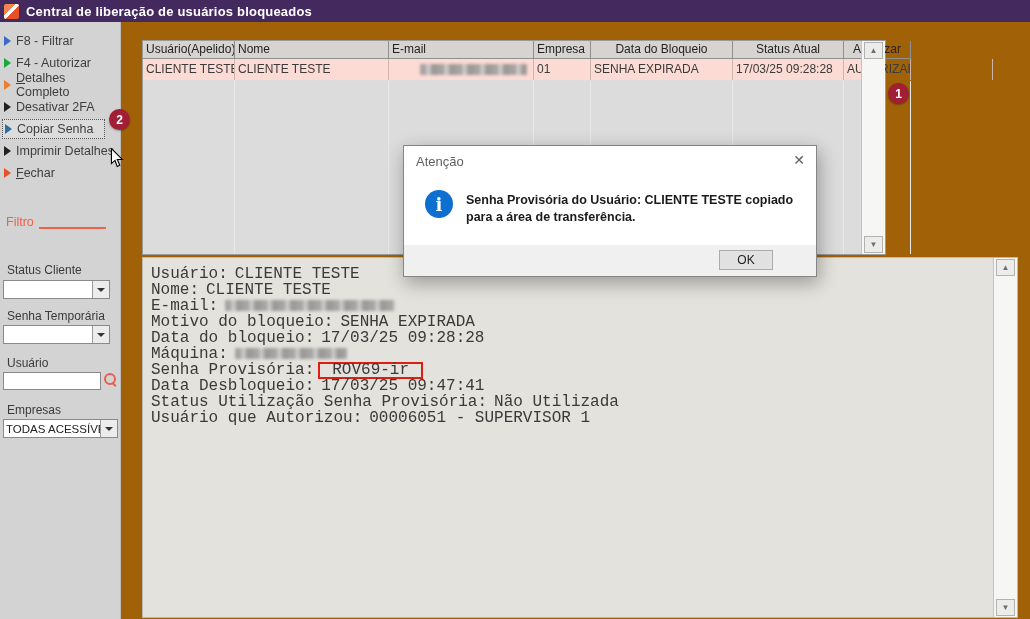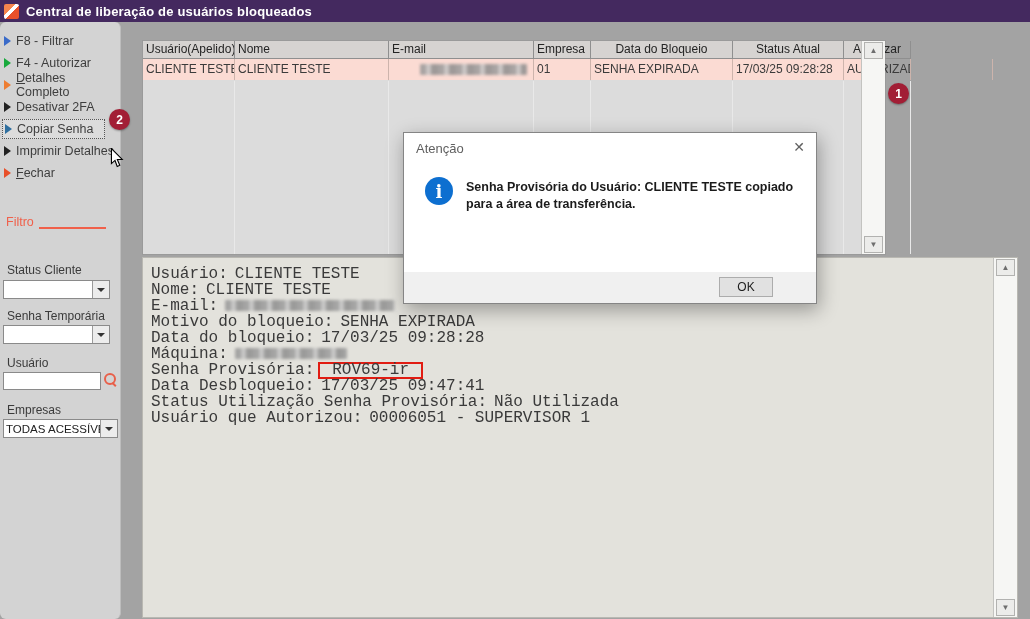--- a/index.html
+++ b/index.html
@@ -1,30 +1,30 @@
 <!DOCTYPE html>
 <html><head>
 <meta charset="utf-8">
 <style>
   * { margin:0; padding:0; box-sizing:border-box; }
   html,body { width:1030px; height:619px; }
   body { font-family:"Liberation Sans", sans-serif; background:#dedede; position:relative; overflow:hidden; }
 
-  .window { position:absolute; left:0; top:0; width:1030px; height:619px; background:#a3a3a3; }
+  .window { position:absolute; left:0; top:0; width:1030px; height:619px; background:#a16207; }
 
   
   .titlebar { position:absolute; left:0; top:0; width:1030px; height:22px; background:#44295f;
               display:flex; align-items:center; padding-left:4px; }
   .app-icon { width:15px; height:15px; border-radius:2px; margin-right:7px;
               background:linear-gradient(135deg,#f5854e 40%,#ffffff 40%,#ffffff 56%,#e8502a 56%); }
   .win-title { color:#ffffff; font-size:13px; font-weight:bold; letter-spacing:.2px; }
 
   
   .sidebar { position:absolute; left:0; top:22px; width:121px; height:597px; background:#d3d3d3;
-             border-right:1px solid #bdbdbd;border-radius:6px; }
+             border-right:1px solid #bdbdbd; }
   .menu { position:absolute; left:2px; top:9px; right:2px; }
   .menu-item { height:20px; margin-bottom:2px; display:flex; align-items:center; gap:5px;
                padding-left:2px; font-size:12.5px; color:#3e3e3e; cursor:default; }
   .menu-item .tri { width:0; height:0; border-top:5px solid transparent; border-bottom:5px solid transparent;
                     border-left:7px solid #222; flex:0 0 auto; }
   .menu-item.focused { border:1px dotted #555; background:#dcdcdc; width:103px; }
   .u { text-decoration:underline; }
 
   .filtro-head { position:absolute; left:6px; top:193px; width:100px; display:flex; align-items:flex-end;
                  font-size:12.5px; font-weight:normal; color:#f0604a; }
@@ -71,21 +71,21 @@
   .details-text { position:absolute; left:8px; top:8px; right:30px; font-family:"Liberation Mono", monospace;
                   font-size:16px; line-height:16px; color:#3a3a3a; }
   .dline { height:16px; white-space:nowrap; }
   .dline .val { margin-left:7px; }
   .redacted { display:inline-block; height:11px; vertical-align:middle; margin-left:7px; border-radius:1px;
               background:repeating-linear-gradient(90deg,#9a9a9a 0 6px,#c2c2c2 6px 11px,#8f8f8f 11px 18px);
               filter:blur(1.6px); opacity:.85; }
   .hlbox { display:inline-block; border:2px solid #e11c12; padding:0 12px; margin-left:4px; line-height:13px; height:17px; }
 
   
-  .dialog { position:absolute; left:403px; top:132px; width:414px; height:172px; background:#ffffff;
+  .dialog { position:absolute; left:403px; top:145px; width:414px; height:132px; background:#ffffff;
             border:1px solid #858585; box-shadow:2px 6px 18px rgba(0,0,0,.33); z-index:50; }
   .dlg-title { position:absolute; left:12px; top:8px; font-size:13px; color:#5f5f5f; }
   .dlg-close { position:absolute; right:11px; top:6px; font-size:14px; color:#606060; cursor:default; }
   .info-ic { position:absolute; left:21px; top:44px; width:28px; height:28px; border-radius:50%; background:#0d6fd0;
              color:#ffffff; font-family:"DejaVu Serif", serif; font-size:18px; font-weight:bold;
              display:flex; align-items:center; justify-content:center; }
   .dlg-msg { position:absolute; left:62px; top:46px; width:345px; font-size:12.5px; font-weight:600;
              color:#1b1b1b; line-height:17px; }
   .dlg-footer { position:absolute; left:0; right:0; bottom:0; height:31px; background:#f0f0f0; }
   .ok-btn { position:absolute; left:315px; top:5px; width:54px; height:20px; background:#e1e1e1;

